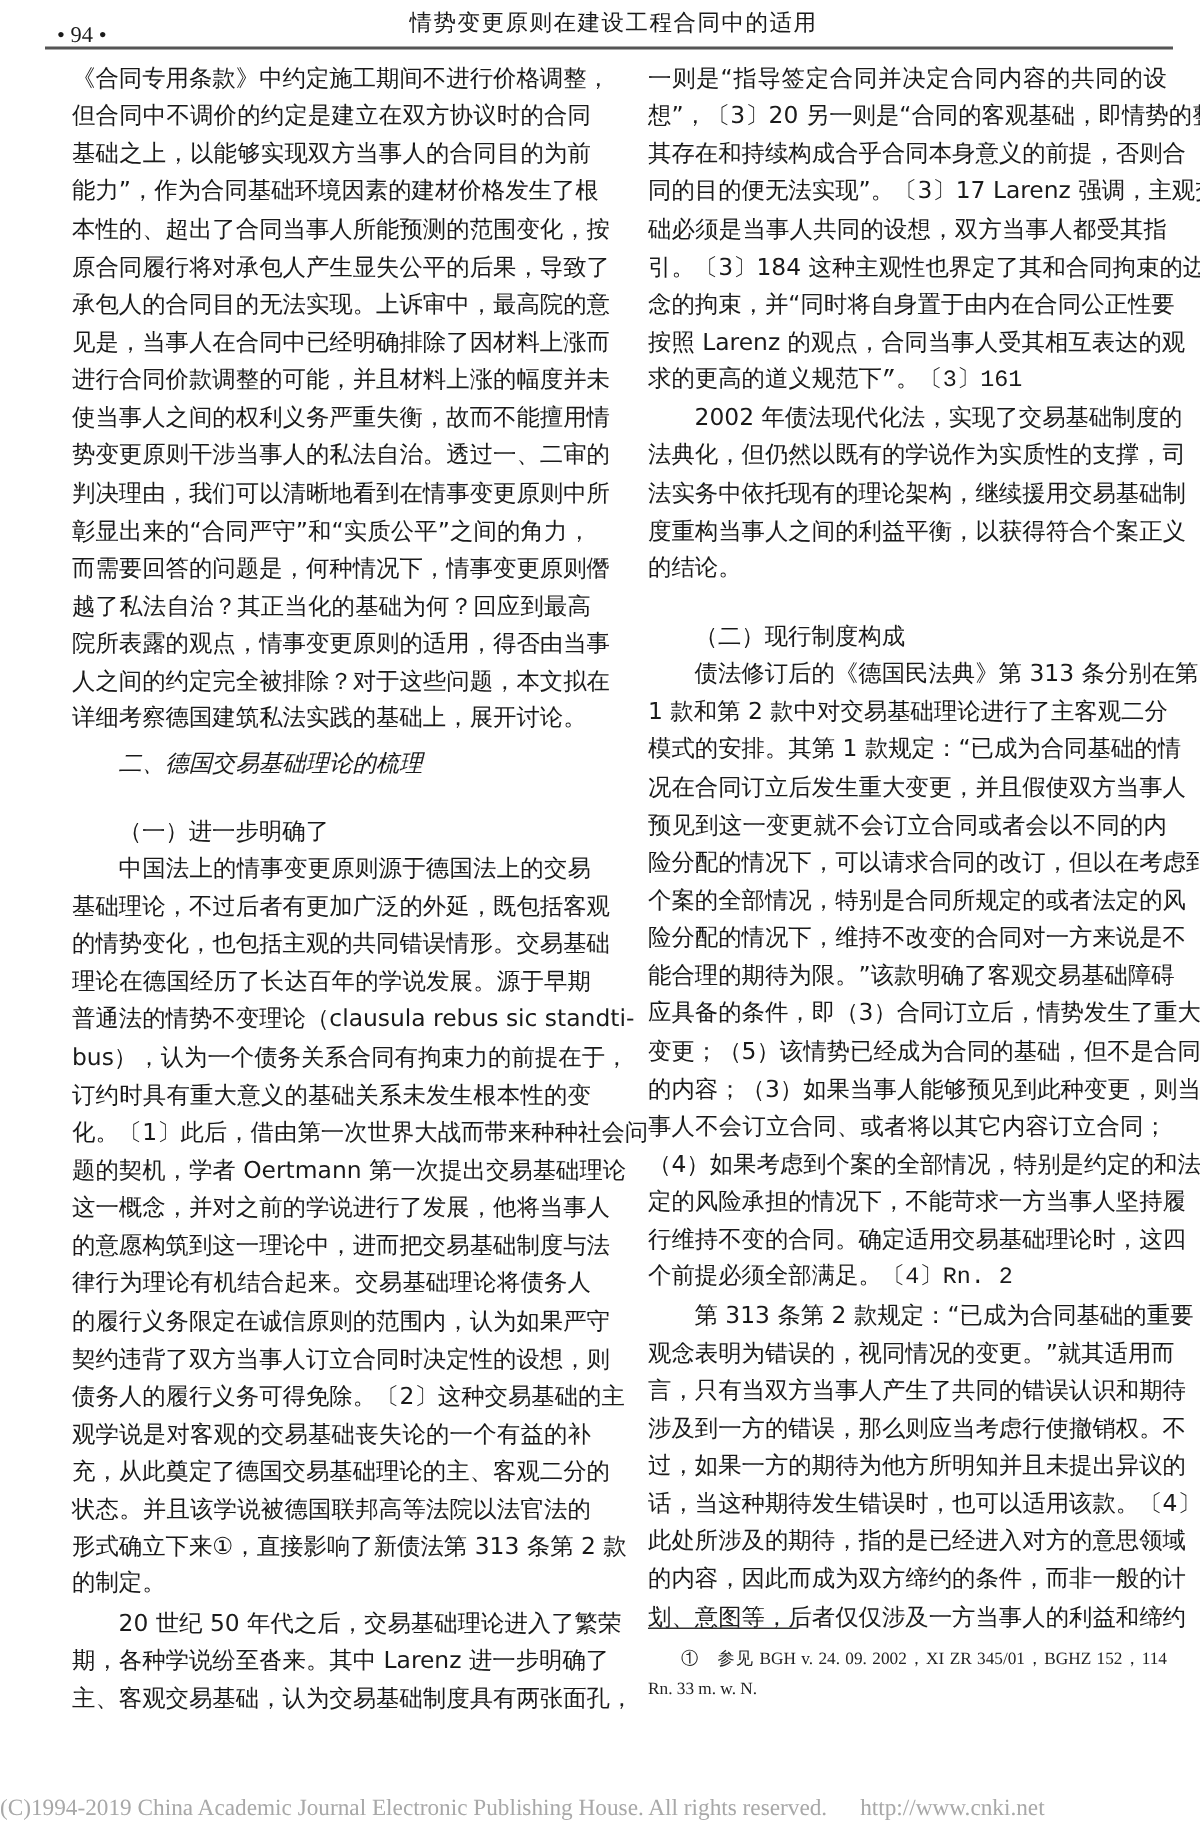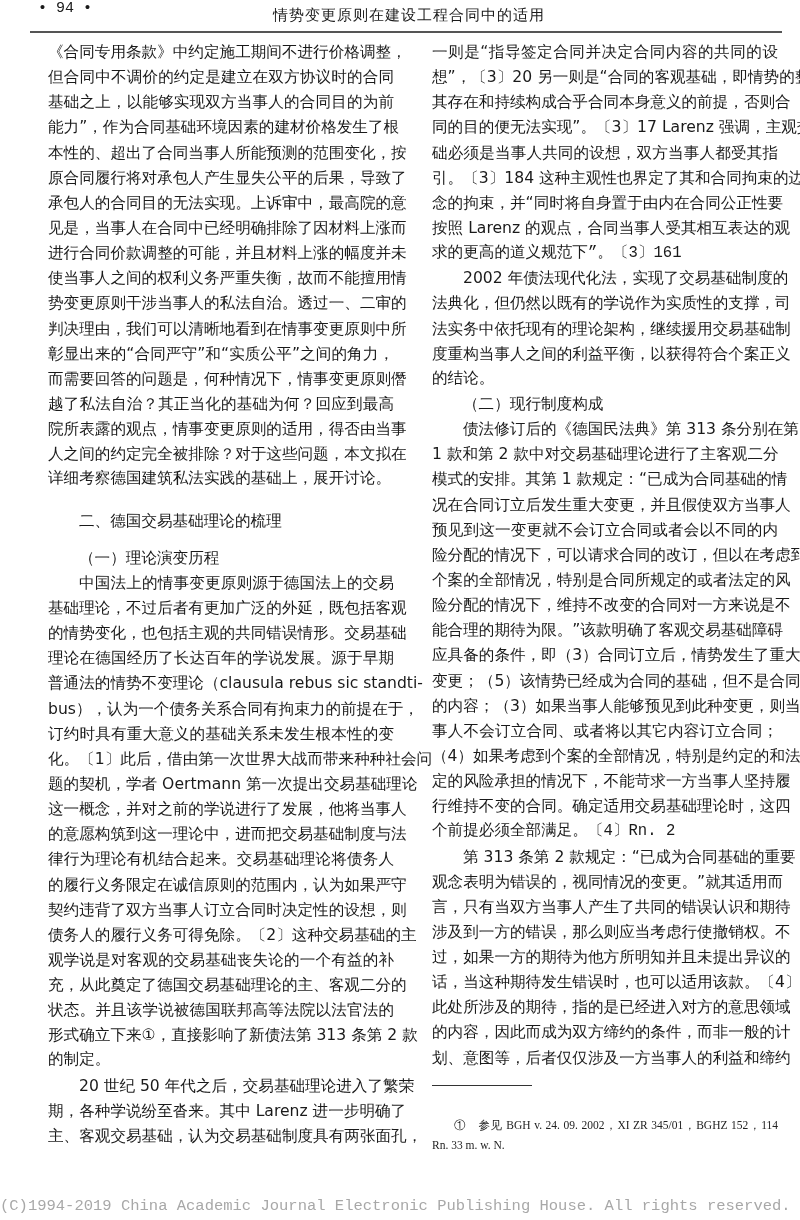--- a/index.html
+++ b/index.html
@@ -1,36 +1,36 @@
 <!DOCTYPE html>
 <html><head>
 <meta charset="utf-8">
 <style>
   html, body { margin: 0; padding: 0; background: #ffffff; }
   body { width: 800px; height: 1220px; position: relative; overflow: hidden;
          font-family: "DejaVu Sans", "Liberation Sans", sans-serif; color: #1a1a1a; }
   .header { position: absolute; left: 38px; top: 0; width: 742px; height: 32px; }
-  .page-num { position: absolute; left: 0; top: 0; font-family: Liberation Mono, monospace; font-size: 15px; }
+  .page-num { position: absolute; left: 0; top: 16px; font-family: Liberation Serif, serif; font-size: 15px; }
   .running-title { position: absolute; left: 0; width: 742px; top: 6px; text-align: center;
                    font-family: "DejaVu Serif", "Liberation Serif", serif; font-size: 15px; letter-spacing: 1px; }
   .header-rule { position: absolute; left: 30px; top: 31px; width: 752px; height: 2px; background: #555; }
   .col { position: absolute; top: 40px; width: 346px; }
   .col.left { left: 48px; }
   .col.right { left: 432px; }
   .line { height: 25.15px; line-height: 25.15px; font-size: 15.6px; white-space: nowrap;
           text-align: justify; text-align-last: justify; }
   .line.last { text-align-last: left; font-family: Liberation Mono, monospace; }
   .line.indent { padding-left: 31px; }
-  .heading { height: 25.15px; line-height: 25.15px; font-size: 15.6px; padding-left: 31px; white-space: nowrap; }
-  .heading.sec { margin-top: 16px; margin-bottom: 12px; }
+  .heading { height: 25.15px; line-height: 25.15px; font-size: 15.6px; padding-left: 31px; white-space: nowrap; margin-top: 20px; }
+  .heading.sec { margin-top: 4px; margin-bottom: 12px; font-style: italic; }
   .footnote-rule { position: absolute; left: 432px; top: 1085px; width: 100px; height: 1px; background: #333; }
   .footnote { position: absolute; left: 432px; top: 1096px; width: 346px; font-family: "Liberation Serif", "DejaVu Serif", serif;
               font-size: 11.5px; line-height: 20px; color: #222; }
-  .footnote .fn-line1 { padding-left: 22px; text-align: justify; text-align-last: justify; white-space: nowrap; margin-top: 19px; }
-  .copyright { position: absolute; left: 0; top: 1197px; width: 800px; font-family: Liberation Mono, monospace;
+  .footnote .fn-line1 { padding-left: 22px; text-align: justify; text-align-last: justify; white-space: nowrap; }
+  .copyright { position: absolute; left: 0; top: 1197px; width: 800px; font-family: Liberation Serif, serif;
                font-size: 15.5px; color: #a8a8a8; white-space: nowrap; }
   .copyright .url { margin-left: 22px; }
 </style>
 </head>
 <body>
 
 <div class="header">
   <span class="page-num">• 94 •</span>
   <div class="running-title">情势变更原则在建设工程合同中的适用</div>
 </div>
@@ -49,21 +49,21 @@
     <div class="line">使当事人之间的权利义务严重失衡，故而不能擅用情</div>
     <div class="line">势变更原则干涉当事人的私法自治。透过一、二审的</div>
     <div class="line">判决理由，我们可以清晰地看到在情事变更原则中所</div>
     <div class="line">彰显出来的“合同严守”和“实质公平”之间的角力，</div>
     <div class="line">而需要回答的问题是，何种情况下，情事变更原则僭</div>
     <div class="line">越了私法自治？其正当化的基础为何？回应到最高</div>
     <div class="line">院所表露的观点，情事变更原则的适用，得否由当事</div>
     <div class="line">人之间的约定完全被排除？对于这些问题，本文拟在</div>
     <div class="line last">详细考察德国建筑私法实践的基础上，展开讨论。</div>
     <div class="heading sec">二、德国交易基础理论的梳理</div>
-    <div class="heading">（一）理论演变历程</div>
+    <div class="heading">（一）进一步明确了</div>
     <div class="line indent">中国法上的情事变更原则源于德国法上的交易</div>
     <div class="line">基础理论，不过后者有更加广泛的外延，既包括客观</div>
     <div class="line">的情势变化，也包括主观的共同错误情形。交易基础</div>
     <div class="line">理论在德国经历了长达百年的学说发展。源于早期</div>
     <div class="line">普通法的情势不变理论（clausula rebus sic standti-</div>
     <div class="line">bus），认为一个债务关系合同有拘束力的前提在于，</div>
     <div class="line">订约时具有重大意义的基础关系未发生根本性的变</div>
     <div class="line">化。〔1〕此后，借由第一次世界大战而带来种种社会问</div>
     <div class="line">题的契机，学者 Oertmann 第一次提出交易基础理论</div>
     <div class="line">这一概念，并对之前的学说进行了发展，他将当事人</div>

